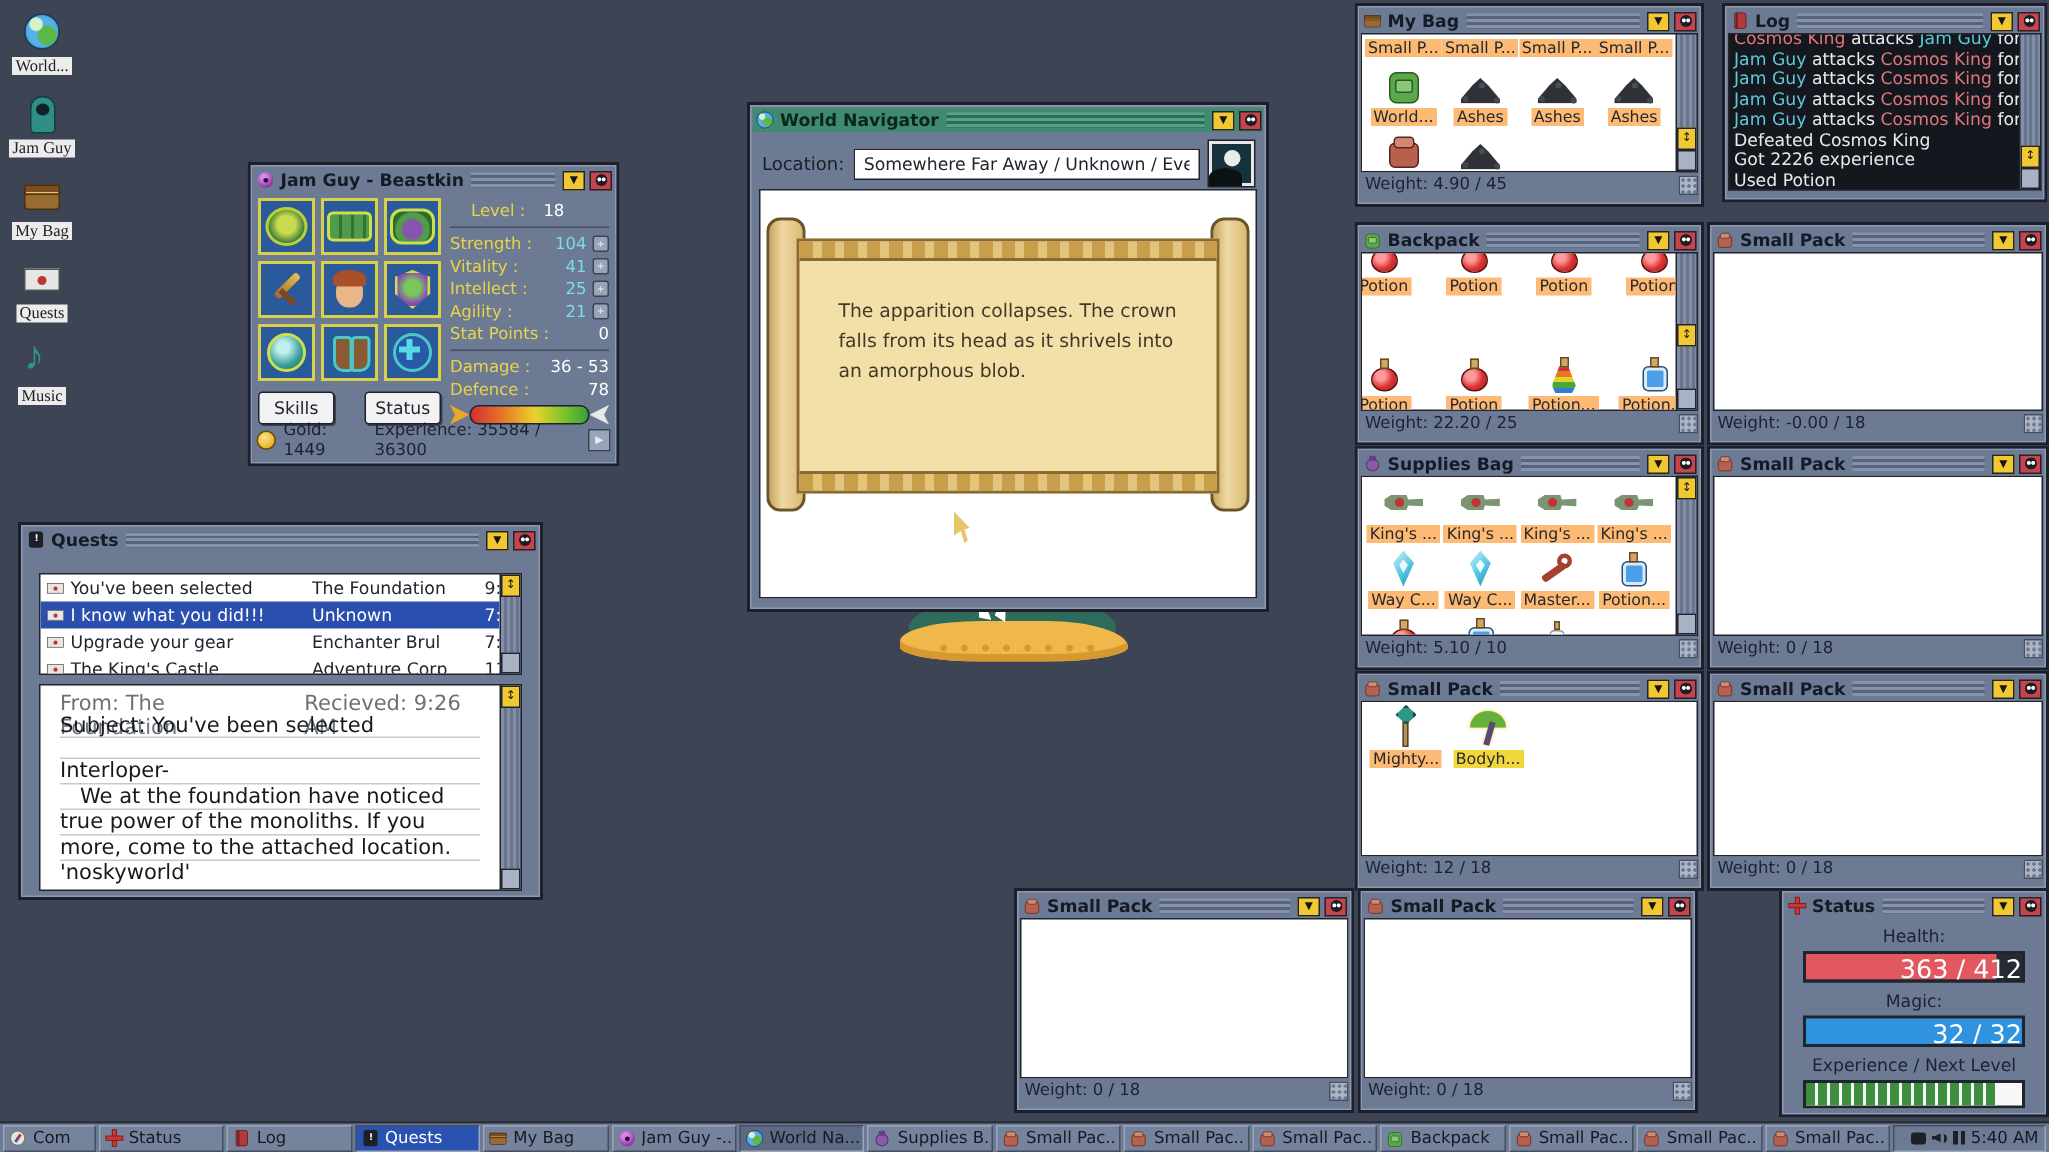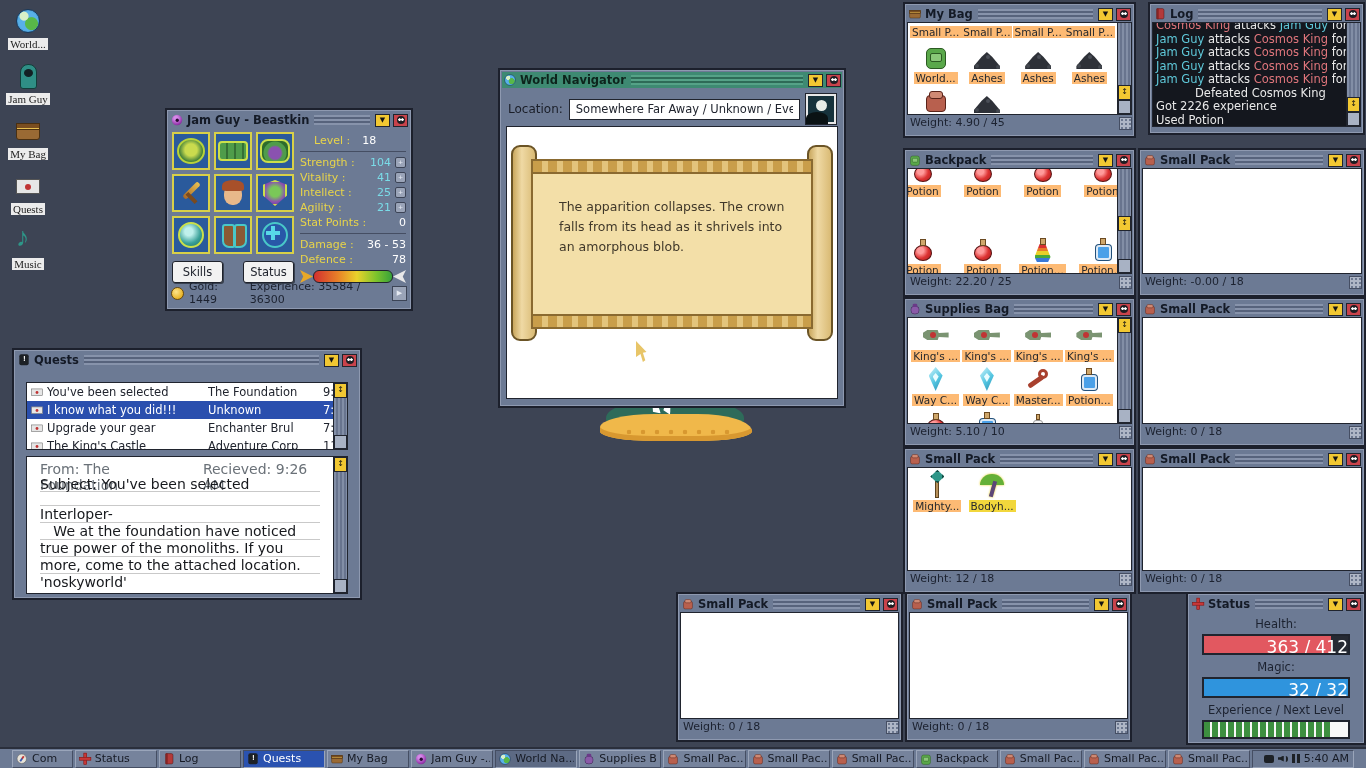--- a/index.html
+++ b/index.html
@@ -282,21 +282,21 @@
       clip-path:polygon(20% 0,60% 0,100% 100%,0 80%);transform:rotate(-8deg);}
   #creature .claw.c2{left:64px;transform:rotate(14deg);}
 
   
   #cursor{position:absolute;left:636px;top:341px;width:15px;height:21px;z-index:9;background:#e8c568;
       clip-path:polygon(0 0,0 76%,30% 62%,46% 100%,62% 92%,46% 56%,70% 52%);
       filter:drop-shadow(1px 1px 0 #4a3a14);}
 
   
   #taskbar{position:absolute;left:0;right:0;bottom:0;height:21px;background:#6c7a94;border-top:2px solid #2a2f3c;
-      display:flex;align-items:center;gap:2px;padding:0 12px;z-index:6;box-sizing:border-box;}
+      display:flex;align-items:center;gap:2px;padding:0 2px;z-index:6;box-sizing:border-box;}
   .task-item{flex:1;display:flex;align-items:center;gap:3px;height:16px;padding:0 2px;background:#76839c;
       border:1px solid;border-color:#9aa5ba #454e63 #454e63 #9aa5ba;font-size:11px;color:#161a24;
       white-space:nowrap;overflow:hidden;min-width:0;cursor:pointer;}
   .task-item.active{background:#2a52b0;color:#fff;border-color:#454e63 #9aa5ba #9aa5ba #454e63;}
   .task-item.pressed{background:#5d6a84;border-color:#454e63 #9aa5ba #9aa5ba #454e63;}
   .ti-label{overflow:hidden;text-overflow:clip;}
   #tray{flex:0 0 92px;display:flex;align-items:center;justify-content:flex-end;gap:4px;height:16px;
       padding:0 4px;font-size:11px;color:#161a24;border:1px solid;border-color:#454e63 #9aa5ba #9aa5ba #454e63;}
   .tray-bubble{width:10px;height:8px;background:#1d2126;border-radius:2px;position:relative;flex:none;}
   .tray-bubble::after{content:"";position:absolute;left:1px;bottom:-3px;border:3px solid transparent;border-top-color:#1d2126;}
@@ -631,21 +631,21 @@
       </span>
   </div>
   <div class="log-body">
     <div class="log-white">
         <div class="log-lines" id="log-lines">
           <div class="log-line"><span style="color: rgb(224, 118, 124);">Cosmos King</span><span style="color: rgb(233, 233, 233);"> attacks </span><span style="color: rgb(95, 201, 218);">Jam Guy</span><span style="color: rgb(233, 233, 233);"> for 38 da</span></div>
           <div class="log-line"><span style="color: rgb(95, 201, 218);">Jam Guy</span><span style="color: rgb(233, 233, 233);"> attacks </span><span style="color: rgb(224, 118, 124);">Cosmos King</span><span style="color: rgb(233, 233, 233);"> for 55 da</span></div>
           <div class="log-line"><span style="color: rgb(95, 201, 218);">Jam Guy</span><span style="color: rgb(233, 233, 233);"> attacks </span><span style="color: rgb(224, 118, 124);">Cosmos King</span><span style="color: rgb(233, 233, 233);"> for 43 da</span></div>
           <div class="log-line"><span style="color: rgb(95, 201, 218);">Jam Guy</span><span style="color: rgb(233, 233, 233);"> attacks </span><span style="color: rgb(224, 118, 124);">Cosmos King</span><span style="color: rgb(233, 233, 233);"> for 49 da</span></div>
           <div class="log-line"><span style="color: rgb(95, 201, 218);">Jam Guy</span><span style="color: rgb(233, 233, 233);"> attacks </span><span style="color: rgb(224, 118, 124);">Cosmos King</span><span style="color: rgb(233, 233, 233);"> for 45 da</span></div>
-          <div class="log-line"><span style="color: rgb(233, 233, 233); margin-left: 39px;">Defeated Cosmos King</span></div>
+          <div class="log-line"><span style="color: rgb(233, 233, 233);">Defeated Cosmos King</span></div>
           <div class="log-line"><span style="color: rgb(233, 233, 233);">Got 2226 experience</span></div>
           <div class="log-line"><span style="color: rgb(233, 233, 233);">Used Potion</span></div>
         </div>
       </div>
     <div class="sbar">
       <span class="sb-btn sb-bot">↕</span>
       <span class="sb-thumb"></span>
     </div>
   </div>
 </div>

